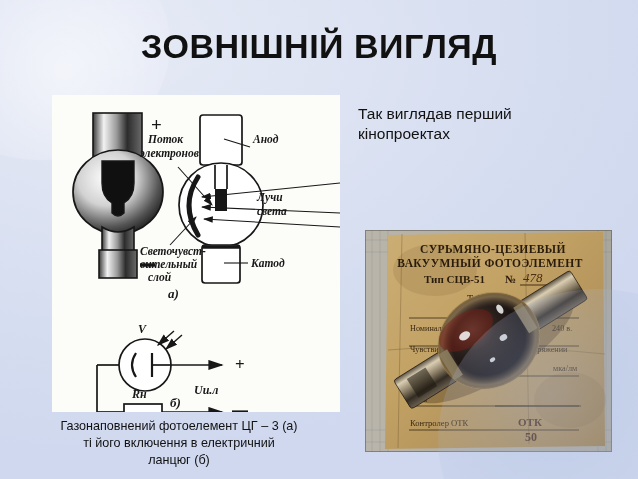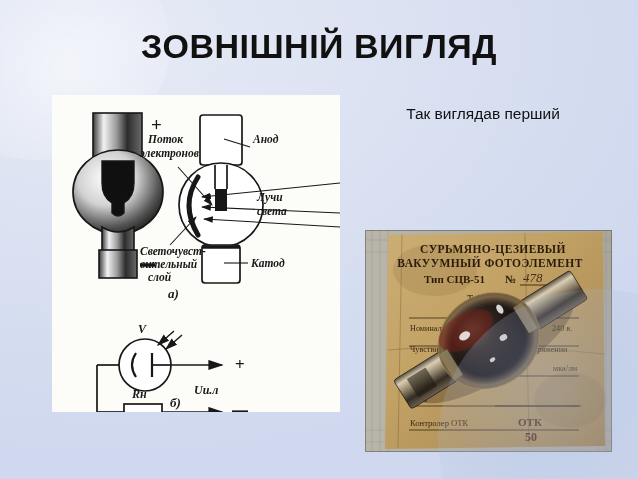--- a/index.html
+++ b/index.html
@@ -51,21 +51,21 @@
     font-weight: bold;
     letter-spacing: 0.5px;
     color: #111111;
     font-family: "Liberation Sans", sans-serif;
   }
 
   .right-text {
     position: absolute;
     left: 358px; top: 104px;
     width: 250px;
-    text-align: center;
+    text-align: left;
     font-size: 15.5px;
     line-height: 1.32;
     color: #111111;
   }
 
   
   .figure-panel {
     position: absolute;
     left: 52px; top: 95px;
     width: 288px; height: 317px;
@@ -96,20 +96,21 @@
 </style>
 </head>
 <body>
 
 <div id="slide">
 
   <div class="title">ЗОВНІШНІЙ ВИГЛЯД</div>
 
   <div class="right-text">
     <div>Так виглядав перший</div>
+    <div>кінопроектах</div>
   </div>
 
   <div class="figure-panel">
     <svg width="288" height="317" viewBox="0 0 288 317" xmlns="http://www.w3.org/2000/svg">
       <defs>
         <linearGradient id="metalShade" x1="0" y1="0" x2="1" y2="0">
           <stop offset="0%" stop-color="#3a3a3a"></stop>
           <stop offset="22%" stop-color="#f2f2f2"></stop>
           <stop offset="48%" stop-color="#9a9a9a"></stop>
           <stop offset="70%" stop-color="#2c2c2c"></stop>
@@ -193,20 +194,25 @@
       <line x1="180" y1="317" x2="196" y2="317" stroke="#171717" stroke-width="3.2"></line>
       <g font-family="'Liberation Serif', serif" font-size="12" font-style="italic" font-weight="bold" fill="#171717">
         <text x="86" y="238">V</text>
         <text x="80" y="303">Rн</text>
         <text x="142" y="299">Uи.л</text>
         <text x="118" y="312" font-size="13">б)</text>
       </g>
     </svg>
   </div>
 
+  <div class="figure-caption">
+    <div>Газонаповнений фотоелемент ЦГ – 3 (а)</div>
+    <div>ті його включення в електричний</div>
+    <div>ланцюг (б)</div>
+  </div>
 
   <div class="photo">
     <svg width="247" height="222" viewBox="0 0 247 222" xmlns="http://www.w3.org/2000/svg">
       <defs>
         <linearGradient id="paperGrad" x1="0" y1="0" x2="1" y2="1">
           <stop offset="0%" stop-color="#cbae74"></stop>
           <stop offset="38%" stop-color="#c3a265"></stop>
           <stop offset="70%" stop-color="#b2925a"></stop>
           <stop offset="100%" stop-color="#9d7f4c"></stop>
         </linearGradient>

